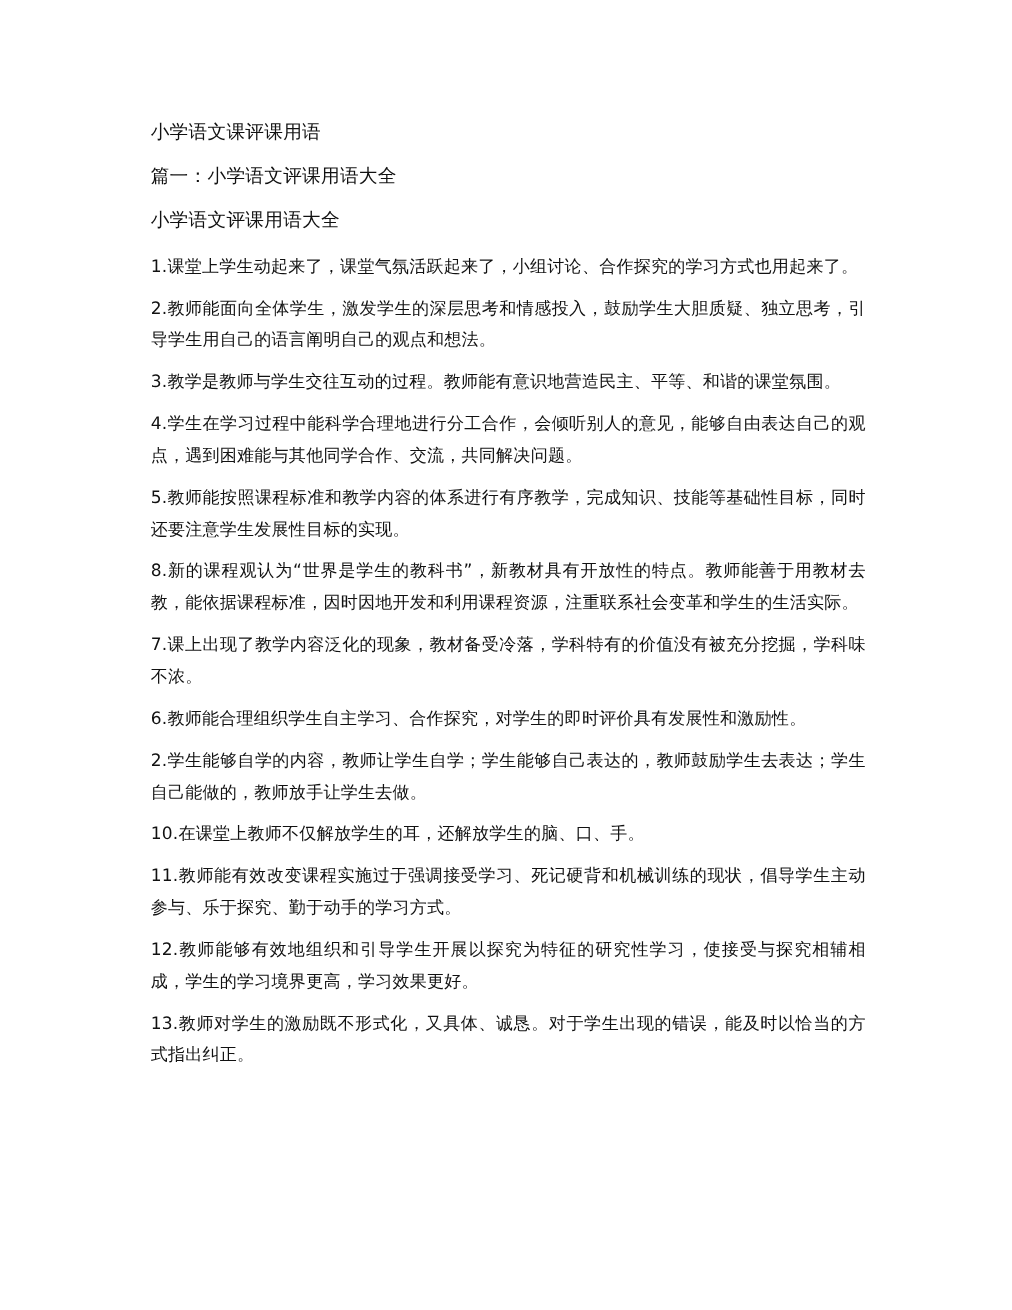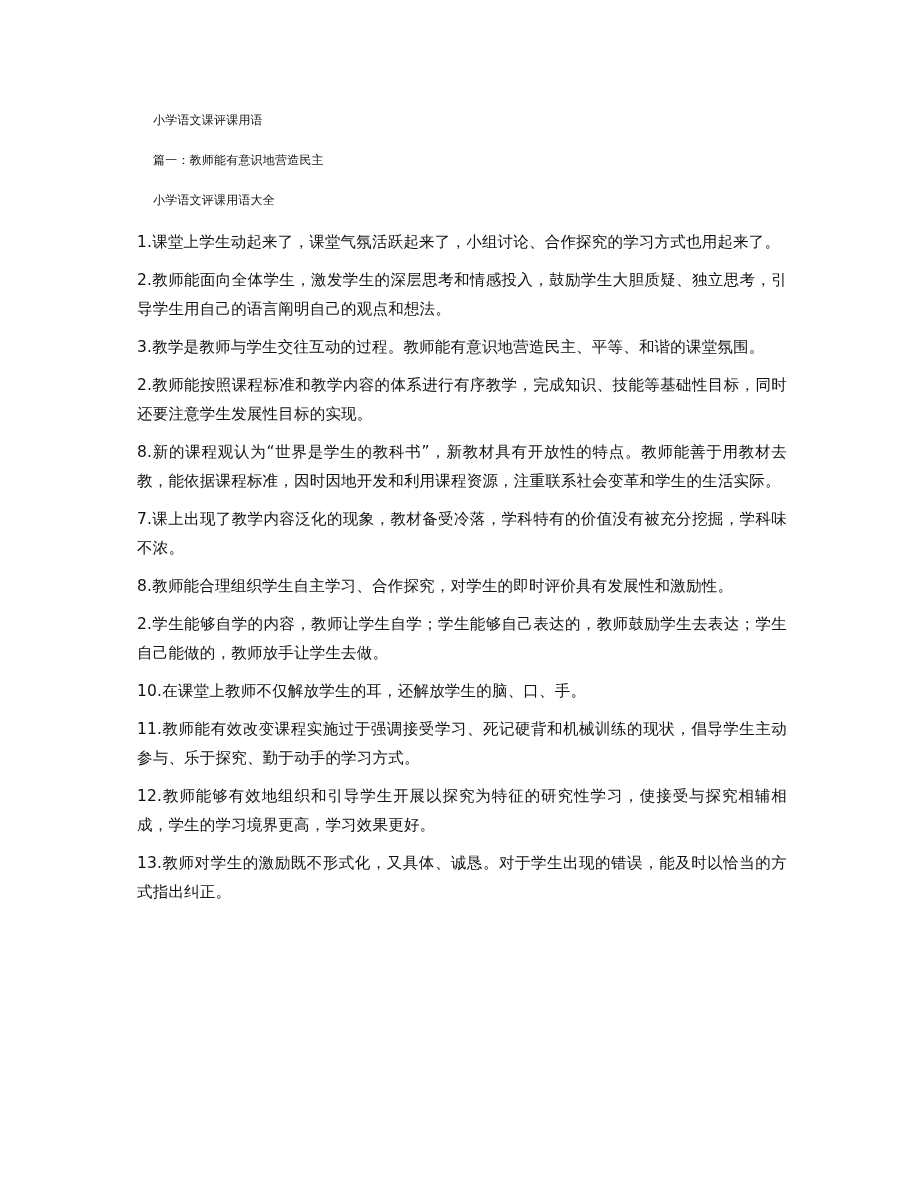--- a/index.html
+++ b/index.html
@@ -15,48 +15,49 @@
       font-family: "DejaVu Sans", "Liberation Sans", sans-serif;
       color: #111111;
     }
     .page {
       position: absolute;
       left: 137px;
       top: 108px;
       width: 650px;
     }
     .title, .heading, .subheading {
-      font-size: 12px;
+      font-size: 17px;
       line-height: 24px;
-      margin: 0 0 16px 16px;
+      margin: 0 0 16px 0;
       letter-spacing: 0.2px;
     }
     .item {
       font-size: 15.5px;
       line-height: 29px;
       margin: 1px 0 9px 0;
       letter-spacing: 0.2px;
       text-align: justify;
       word-break: break-all;
     }
   </style>
 </head>
 <body>
 
 <div class="page">
   <p class="title">小学语文课评课用语</p>
-  <p class="heading">篇一：教师能有意识地营造民主</p>
+  <p class="heading">篇一：小学语文评课用语大全</p>
   <p class="subheading">小学语文评课用语大全</p>
   <div>
     <p class="item">1.课堂上学生动起来了，课堂气氛活跃起来了，小组讨论、合作探究的学习方式也用起来了。</p>
     <p class="item">2.教师能面向全体学生，激发学生的深层思考和情感投入，鼓励学生大胆质疑、独立思考，引导学生用自己的语言阐明自己的观点和想法。</p>
     <p class="item">3.教学是教师与学生交往互动的过程。教师能有意识地营造民主、平等、和谐的课堂氛围。</p>
-    <p class="item">2.教师能按照课程标准和教学内容的体系进行有序教学，完成知识、技能等基础性目标，同时还要注意学生发展性目标的实现。</p>
+    <p class="item">4.学生在学习过程中能科学合理地进行分工合作，会倾听别人的意见，能够自由表达自己的观点，遇到困难能与其他同学合作、交流，共同解决问题。</p>
+    <p class="item">5.教师能按照课程标准和教学内容的体系进行有序教学，完成知识、技能等基础性目标，同时还要注意学生发展性目标的实现。</p>
     <p class="item">8.新的课程观认为“世界是学生的教科书”，新教材具有开放性的特点。教师能善于用教材去教，能依据课程标准，因时因地开发和利用课程资源，注重联系社会变革和学生的生活实际。</p>
     <p class="item">7.课上出现了教学内容泛化的现象，教材备受冷落，学科特有的价值没有被充分挖掘，学科味不浓。</p>
-    <p class="item">8.教师能合理组织学生自主学习、合作探究，对学生的即时评价具有发展性和激励性。</p>
+    <p class="item">6.教师能合理组织学生自主学习、合作探究，对学生的即时评价具有发展性和激励性。</p>
     <p class="item">2.学生能够自学的内容，教师让学生自学；学生能够自己表达的，教师鼓励学生去表达；学生自己能做的，教师放手让学生去做。</p>
     <p class="item">10.在课堂上教师不仅解放学生的耳，还解放学生的脑、口、手。</p>
     <p class="item">11.教师能有效改变课程实施过于强调接受学习、死记硬背和机械训练的现状，倡导学生主动参与、乐于探究、勤于动手的学习方式。</p>
     <p class="item">12.教师能够有效地组织和引导学生开展以探究为特征的研究性学习，使接受与探究相辅相成，学生的学习境界更高，学习效果更好。</p>
     <p class="item">13.教师对学生的激励既不形式化，又具体、诚恳。对于学生出现的错误，能及时以恰当的方式指出纠正。</p>
   </div>
 </div>
 
 </body></html>

